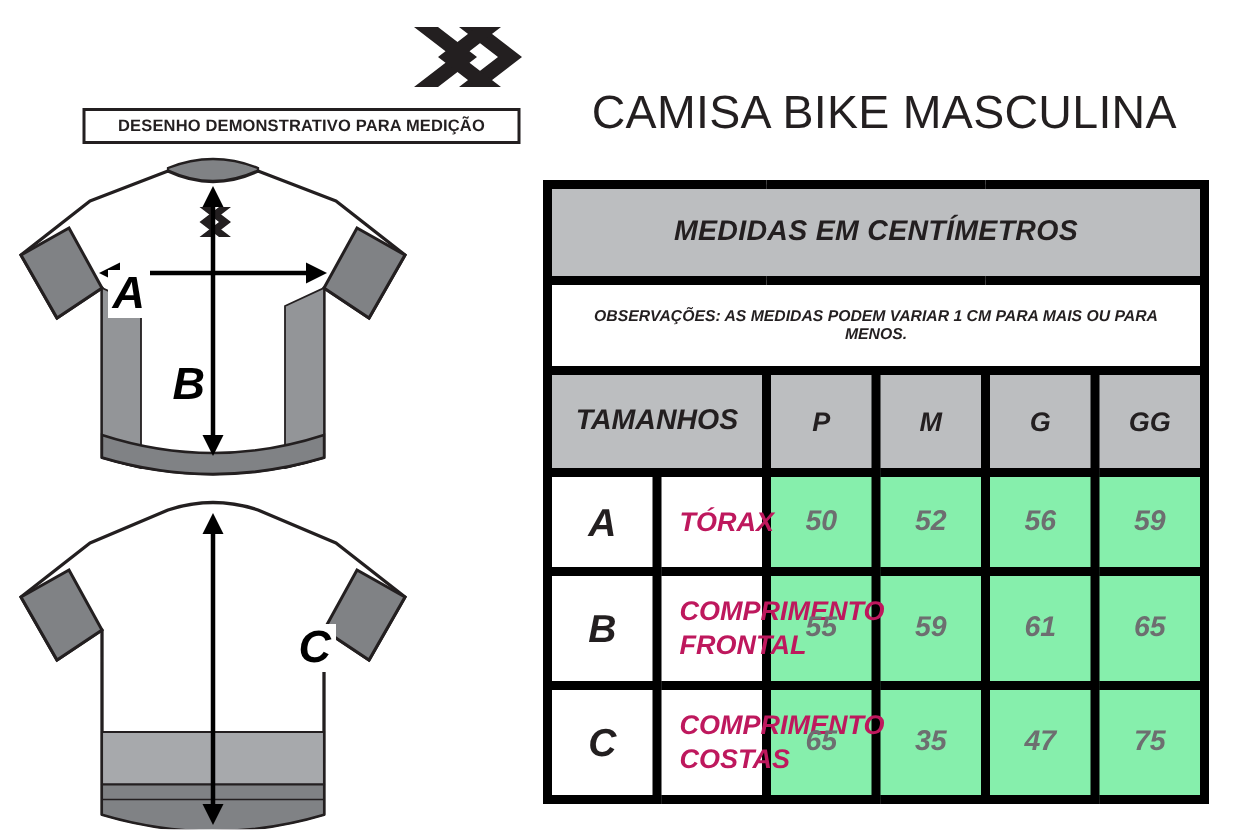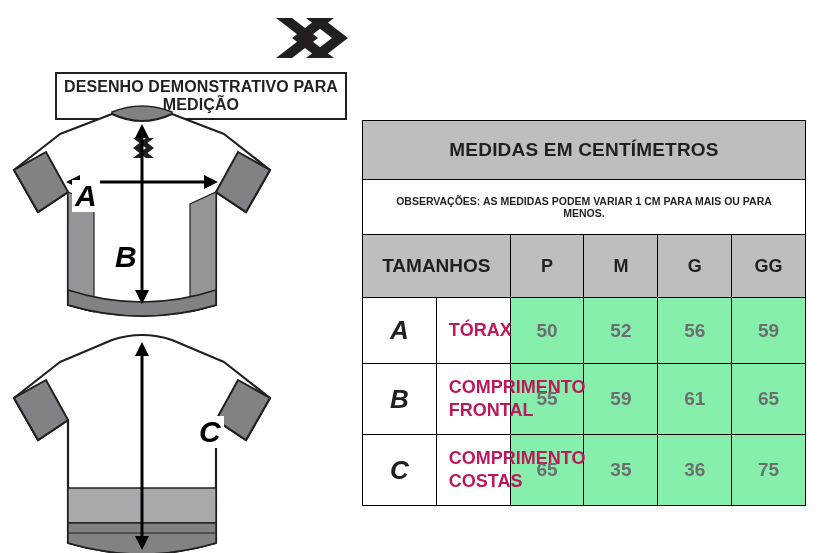--- a/index.html
+++ b/index.html
@@ -48,21 +48,21 @@
   }
 
   .demo-banner {
     position: absolute;
     left: 55px;
     top: 72px;
     width: 292px;
     border: 2px solid #231f20;
     text-align: center;
     font-weight: bold;
-    font-size: 16px;
+    font-size: 11px;
     letter-spacing: 0.1px;
     padding: 4px 2px 4px 2px;
     box-sizing: border-box;
     background: #ffffff;
   }
 
   .main-title {
     position: absolute;
     left: 362px;
     top: 57px;
@@ -80,22 +80,23 @@
     left: 362px;
     top: 120px;
     width: 444px;
   }
   table.sizes {
     border-collapse: collapse;
     width: 444px;
     table-layout: fixed;
   }
   table.sizes td, table.sizes th {
-    border: 1px solid #000000;
+    border: 6px solid #000000;
     padding: 12px;
+    font-style: italic;
   }
   .hdr-main {
     background: #bcbec0;
     text-align: center;
     font-size: 19px;
     font-weight: bold;
     color: #231f20;
     height: 34px;
     letter-spacing: 0.2px;
   }
@@ -181,20 +182,21 @@
     <svg class="brand-mark" viewBox="0 0 80 48">
       <polygon points="4,4 20,4 46,24 20,44 4,44 30,24" fill="#231f20"></polygon>
       <polygon points="34,4 50,4 76,24 50,44 34,44 60,24" fill="#231f20"></polygon>
       <polygon points="30,4 46,4 20,24 46,44 30,44 4,24" fill="#231f20" opacity="0"></polygon>
       <polygon points="46,4 62,4 36,24 62,44 46,44 20,24" fill="#231f20"></polygon>
     </svg>
   </div>
 
   <div class="demo-banner">DESENHO DEMONSTRATIVO PARA MEDIÇÃO</div>
 
+  <div class="main-title">CAMISA BIKE MASCULINA</div>
 
   <div class="illus">
     <svg class="jersey-svg" width="355" height="453" viewBox="0 0 355 453">
 
       <g>
 
         <path d="M112,12 q30,-12 60,0 l0,18 q-30,10 -60,0 z" fill="#808285" stroke="#231f20" stroke-width="1.5"></path>
 
         <path d="M112,14 L60,34 L14,70 L38,112 L68,92 L68,205 q74,22 148,0 L216,92 L246,112 L270,70 L224,34 L172,14 q-30,14 -60,0 z" fill="#ffffff" stroke="#231f20" stroke-width="2.2" stroke-linejoin="round"></path>
 
@@ -278,20 +280,20 @@
         <td class="row-val">59</td>
         <td class="row-val">61</td>
         <td class="row-val">65</td>
       </tr>
 
       <tr class="data-row">
         <td class="row-letter">C</td>
         <td class="row-name">COMPRIMENTO COSTAS</td>
         <td class="row-val">65</td>
         <td class="row-val">35</td>
-        <td class="row-val">36</td>
+        <td class="row-val">47</td>
         <td class="row-val">75</td>
       </tr>
     </tbody>
       </table>
   </div>
 
 </div>
 
 </body></html>

